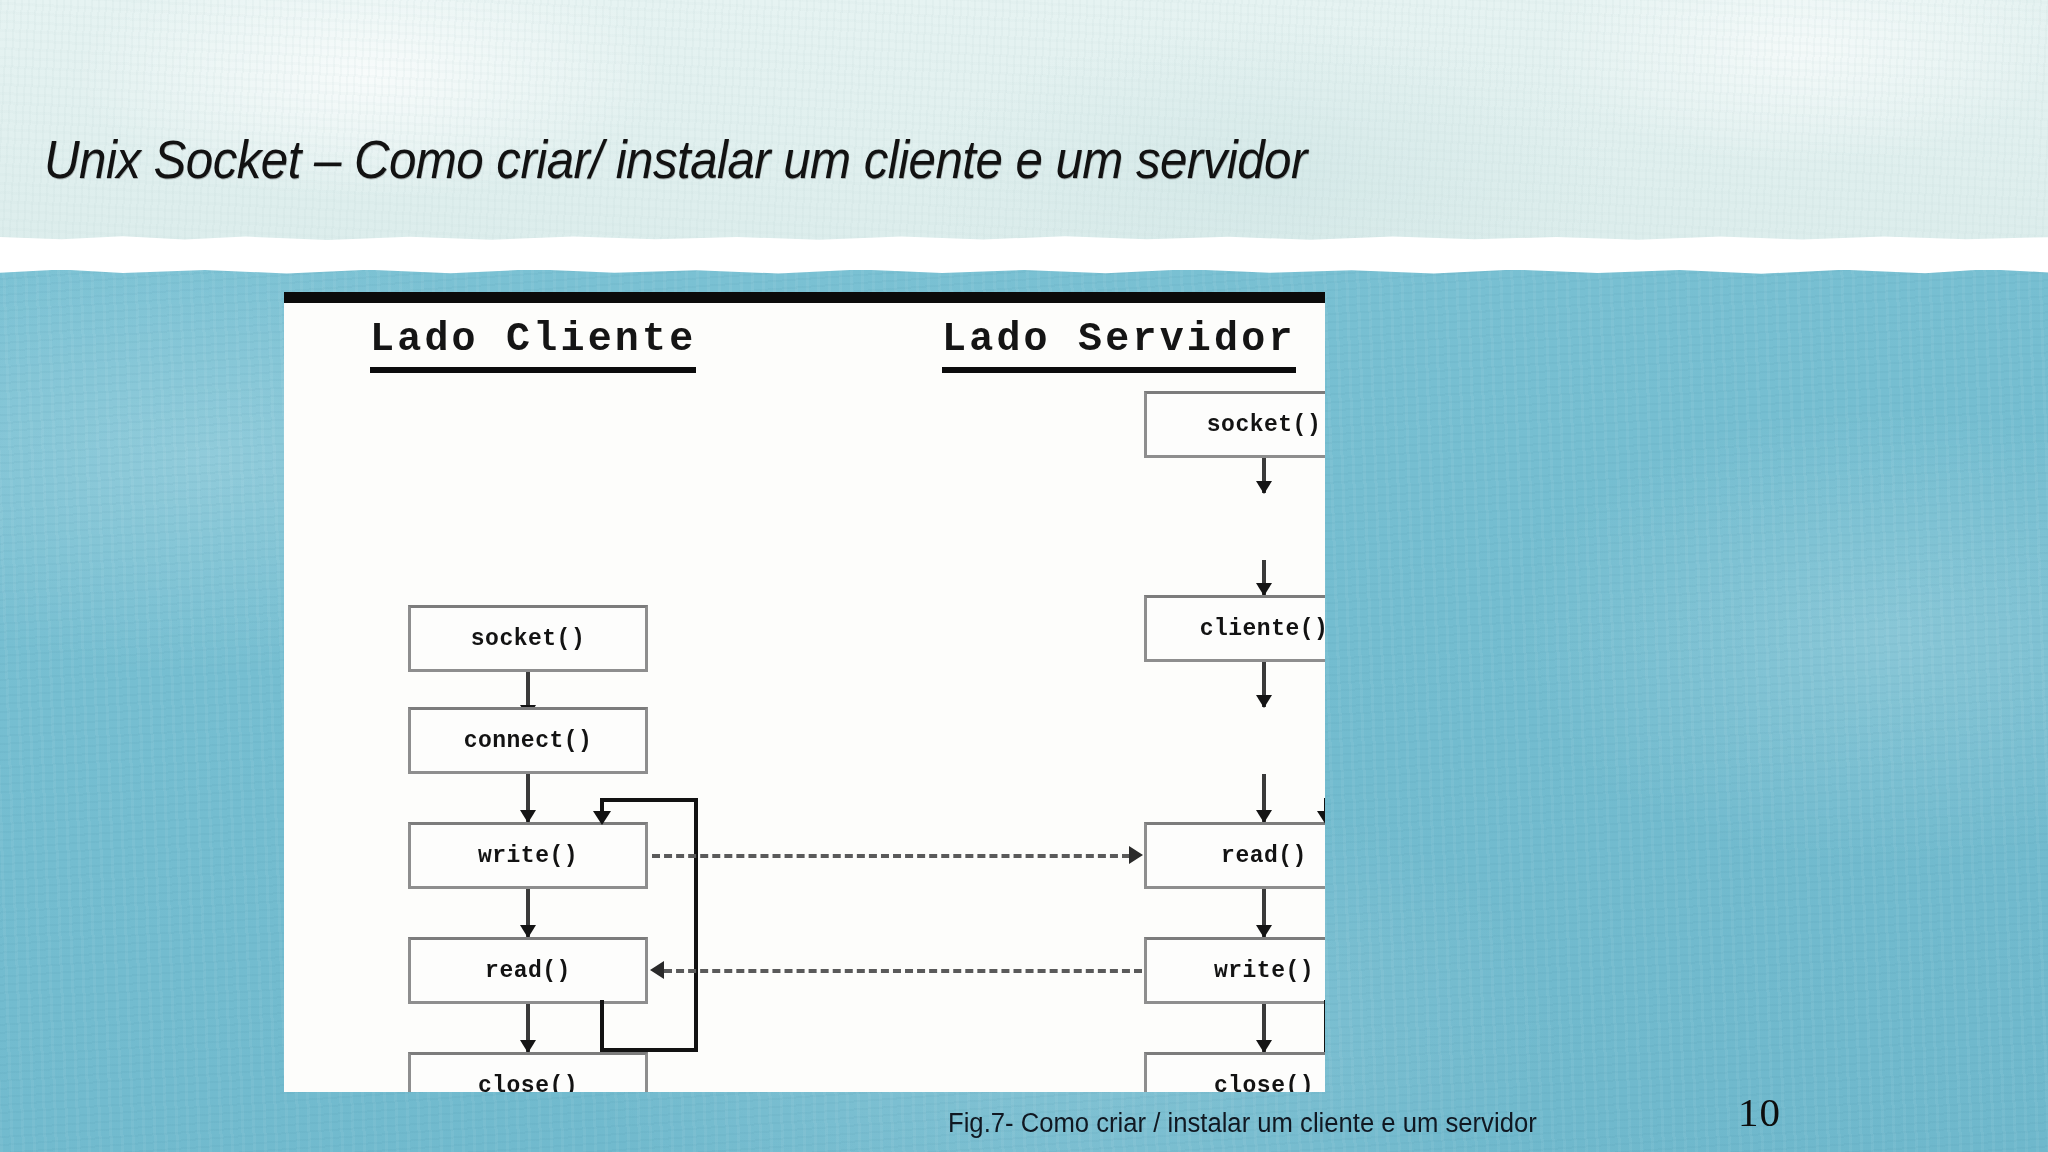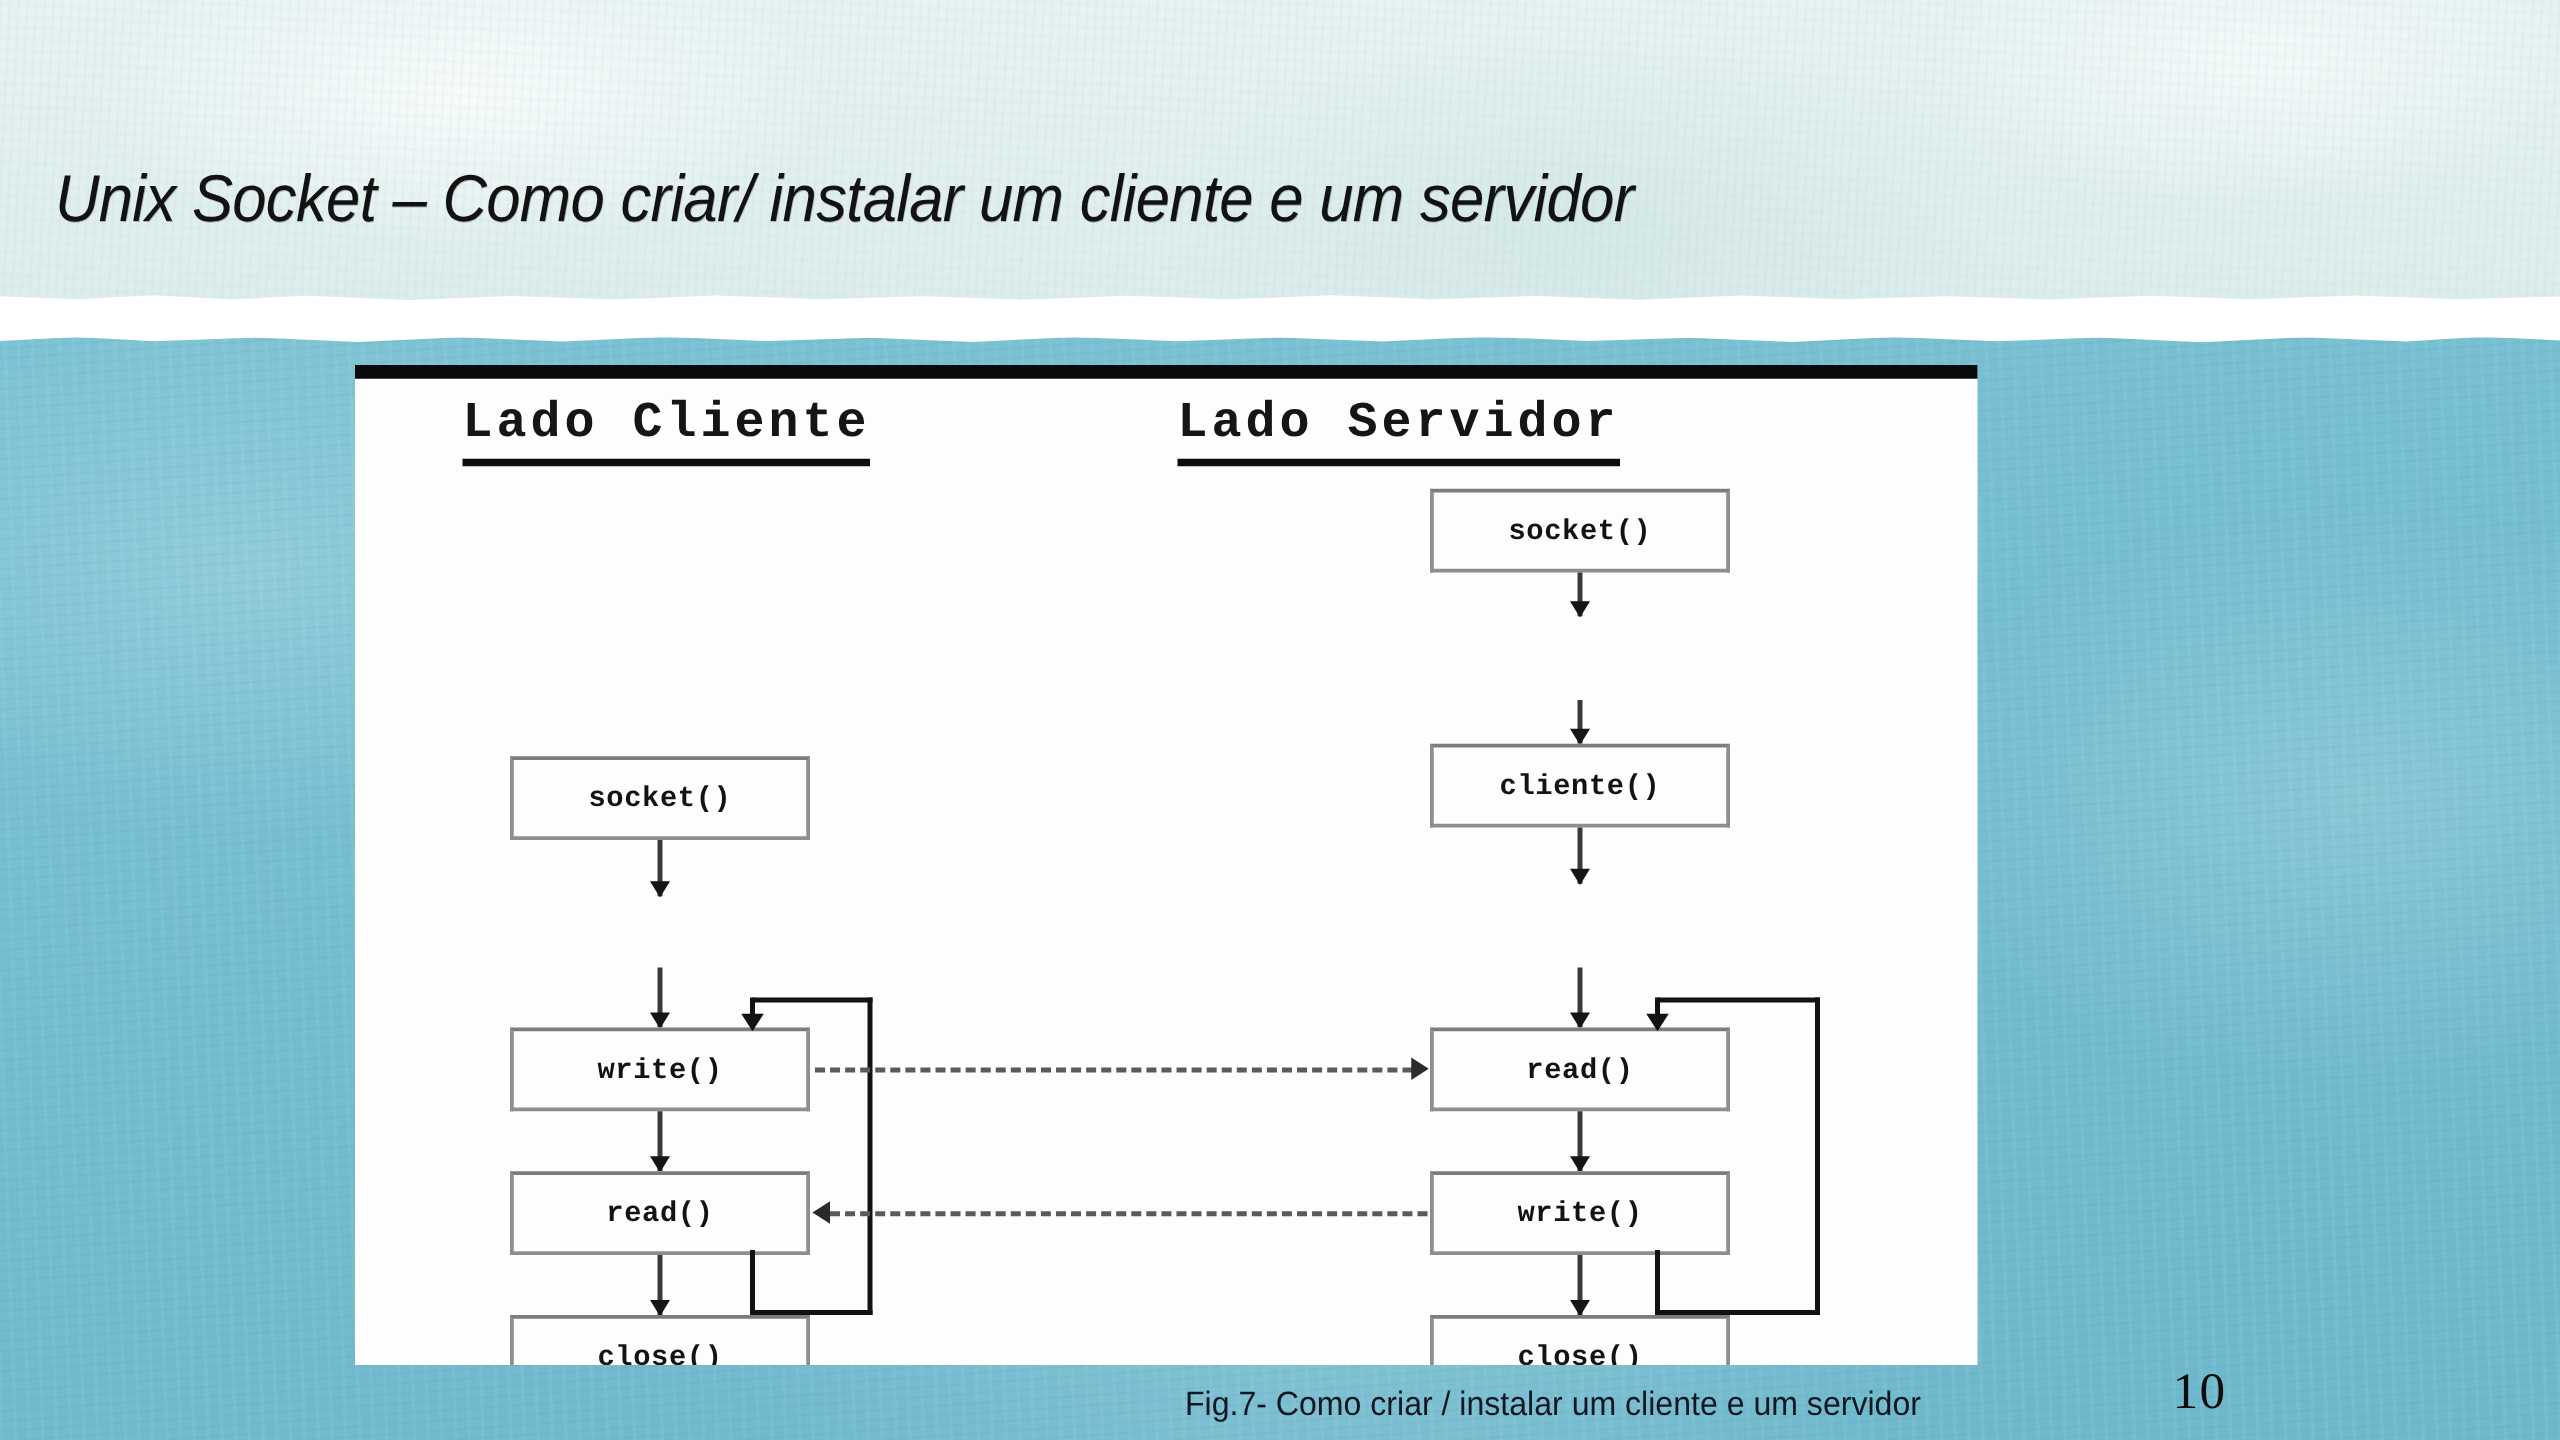--- a/index.html
+++ b/index.html
@@ -120,21 +120,21 @@
       repeating-linear-gradient(88deg, rgba(255,255,255,0.05) 0 3px, rgba(255,255,255,0) 3px 11px),
       repeating-linear-gradient(176deg, rgba(40,110,135,0.05) 0 2px, rgba(255,255,255,0) 2px 8px);
     pointer-events: none;
   }
 
   
   .figure-wrap {
     position: absolute;
     left: 284px;
     top: 292px;
-    width: 1298px;
+    width: 1041px;
     height: 800px;
     background: #fdfdfb;
     overflow: hidden;
     z-index: 4;
   }
   .figure-topbar {
     position: absolute;
     left: 0; top: 0;
     width: 1306px; height: 11px;
     background: #0b0b0b;
@@ -321,20 +321,23 @@
       <div class="loop-seg" style="left:1168px; top:495px; width:4px; height:254px;"></div>
       <div class="loop-seg" style="left:1042px; top:495px; width:130px; height:4px;"></div>
       <div class="loop-seg" style="left:1040px; top:495px; width:4px; height:18px;"></div>
       <div class="loop-arrow" style="left:1033px; top:508px;"></div>
 
       <div class="pbox" style="left:124px; top:302px;">
         <span>socket()</span>
       </div>
       <div class="vconn" style="left:242px; top:369px; height:45px;"></div>
 
+      <div class="pbox" style="left:124px; top:404px;">
+        <span>connect()</span>
+      </div>
       <div class="vconn" style="left:242px; top:471px; height:48px;"></div>
 
       <div class="pbox" style="left:124px; top:519px;">
         <span>write()</span>
       </div>
       <div class="vconn" style="left:242px; top:586px; height:48px;"></div>
 
       <div class="pbox" style="left:124px; top:634px;">
         <span>read()</span>
       </div>

